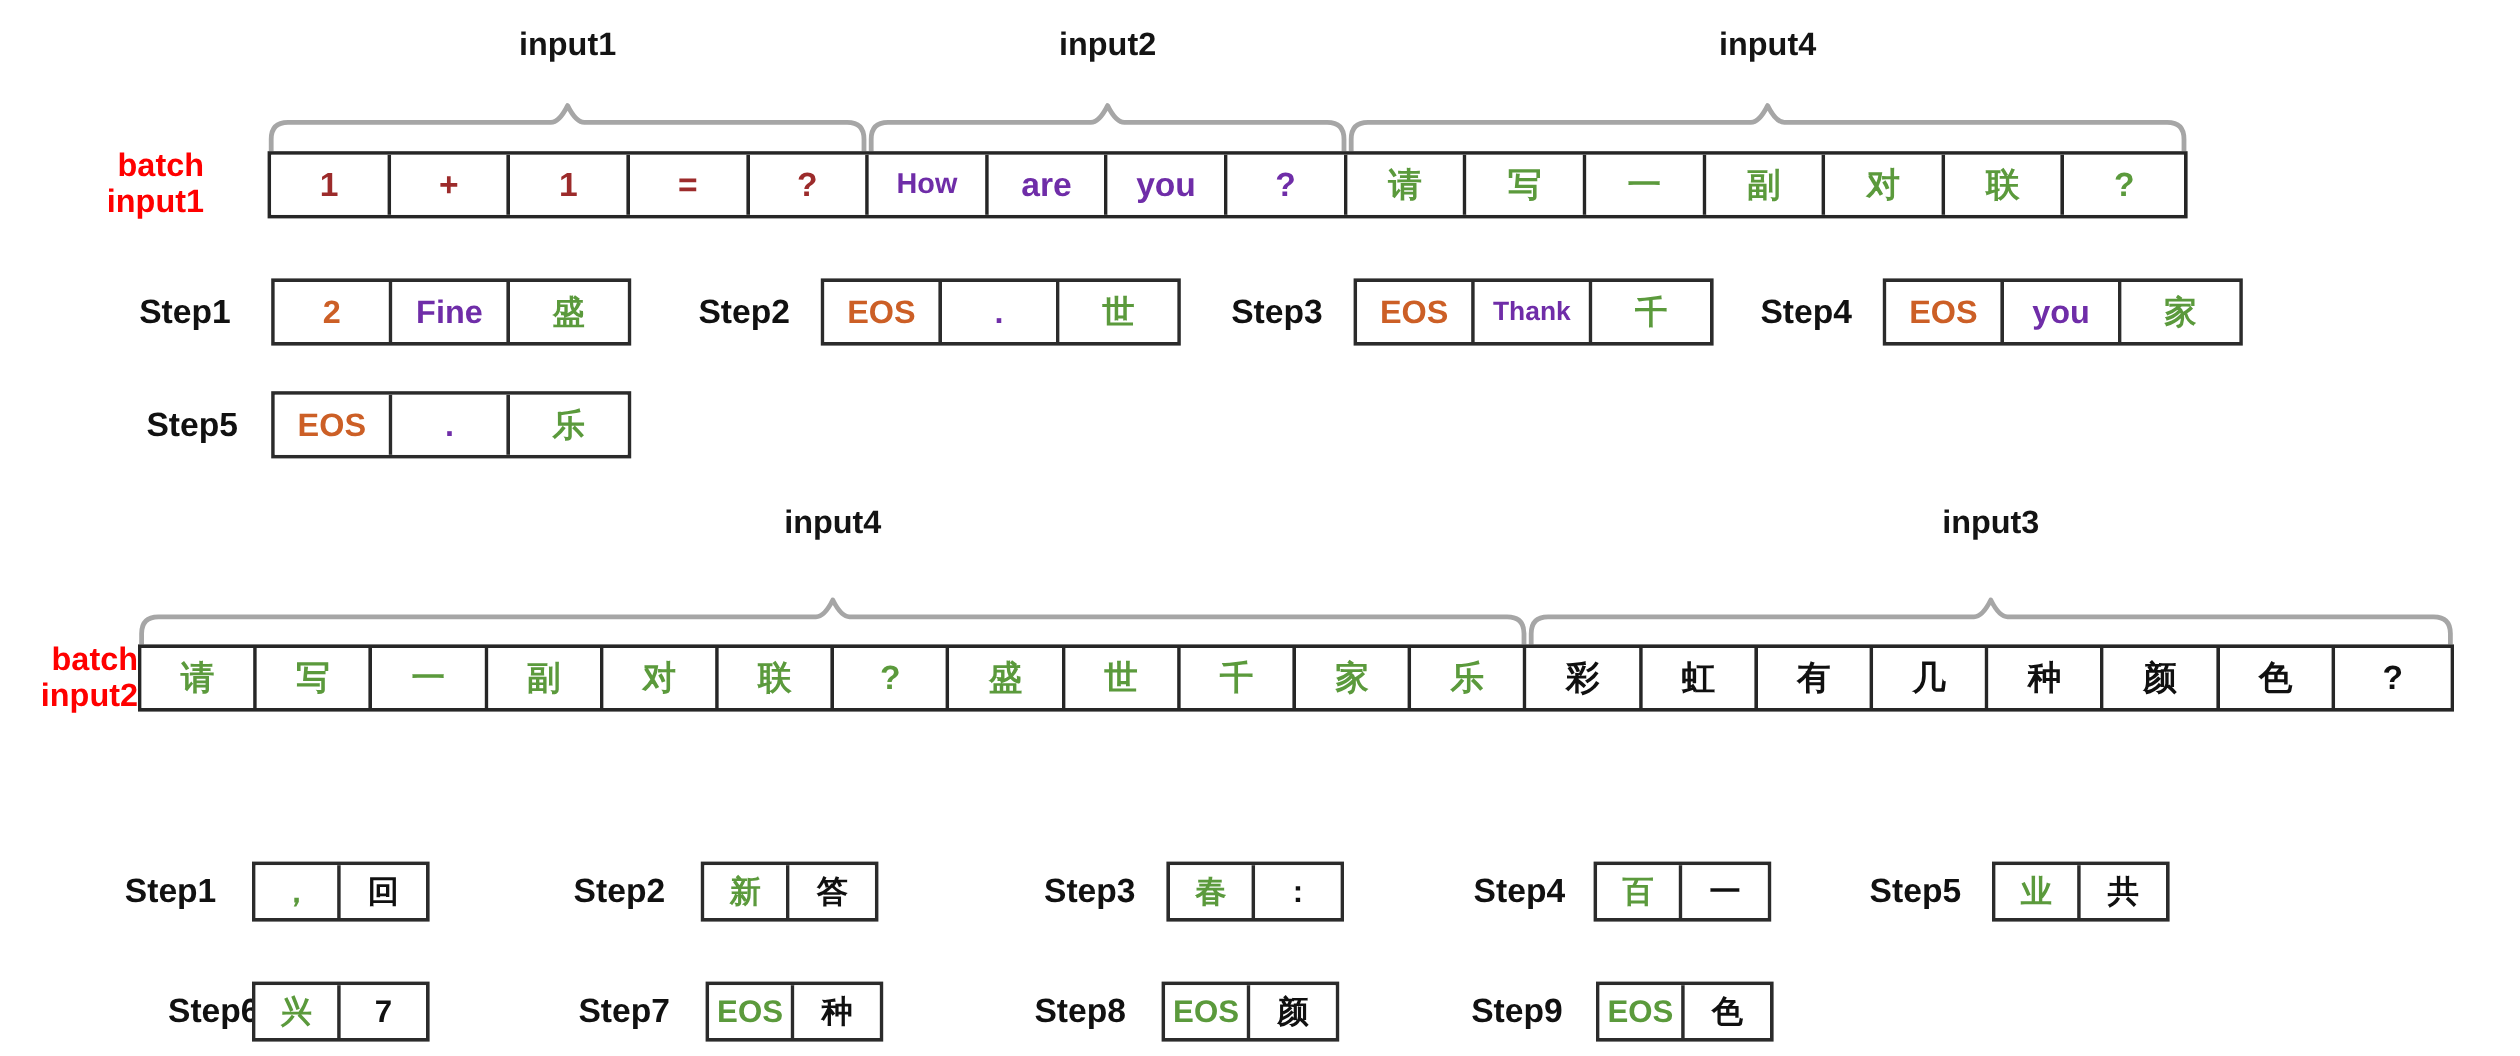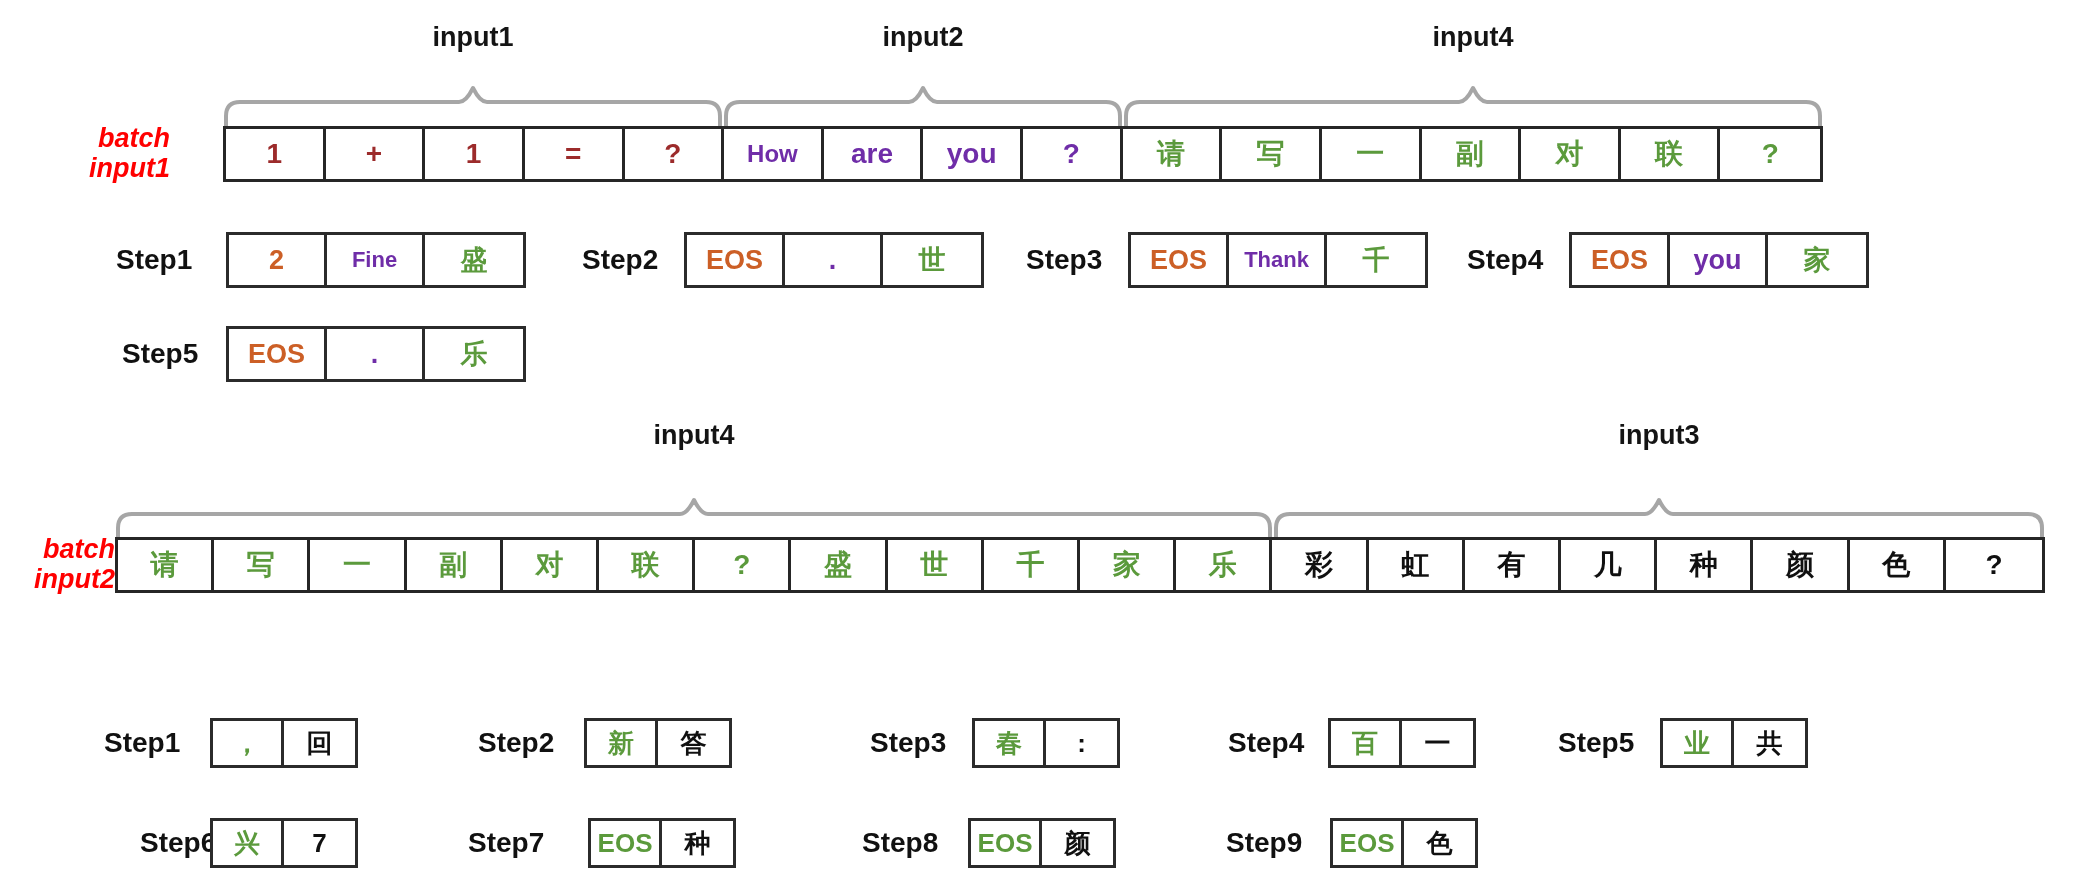--- a/index.html
+++ b/index.html
@@ -22,21 +22,20 @@
 
   
   .batch-label {
     position: absolute;
     color: #ff0000;
     font-weight: bold;
     font-size: 27px;
     line-height: 1.12;
     text-align: right;
     white-space: pre-line;
-    font-style: italic;
   }
 
   
   .strip {
     position: absolute;
     display: flex;
     border: 3px solid #262626;
     box-sizing: border-box;
     background: #fff;
   }
@@ -134,21 +133,21 @@
       <div class="cell c-green" style="width: 100px; font-size: 28px;">副</div>
       <div class="cell c-green" style="width: 100px; font-size: 28px;">对</div>
       <div class="cell c-green" style="width: 100px; font-size: 28px;">联</div>
       <div class="cell c-green" style="width: 100px; font-size: 28px;">?</div>
     </div>
 
   <div id="b1-steps">
       <div class="step-label" style="left: 116px; top: 244px;">Step1</div>
       <div class="step-strip" style="left: 226px; top: 232px; height: 56px; width: 300px;">
         <div class="cell c-orange" style="width: 100px; font-size: 27px;">2</div>
-        <div class="cell c-purple" style="width: 100px; font-size: 22px;">Fine</div>
+        <div class="cell c-purple" style="width: 100px; font-size: 27px;">Fine</div>
         <div class="cell c-green" style="width: 100px; font-size: 27px;">盛</div>
       </div>
       <div class="step-label" style="left: 582px; top: 244px;">Step2</div>
       <div class="step-strip" style="left: 684px; top: 232px; height: 56px; width: 300px;">
         <div class="cell c-orange" style="width: 100px; font-size: 27px;">EOS</div>
         <div class="cell c-purple" style="width: 100px; font-size: 27px;">.</div>
         <div class="cell c-green" style="width: 100px; font-size: 27px;">世</div>
       </div>
       <div class="step-label" style="left: 1026px; top: 244px;">Step3</div>
       <div class="step-strip" style="left: 1128px; top: 232px; height: 56px; width: 300px;">
@@ -230,21 +229,21 @@
       <div class="step-label" style="left: 1558px; top: 727px;">Step5</div>
       <div class="step-strip" style="left: 1660px; top: 718px; height: 50px; width: 148px;">
         <div class="cell c-green" style="width: 74px; font-size: 26px;">业</div>
         <div class="cell c-black" style="width: 74px; font-size: 26px;">共</div>
       </div>
       <div class="step-label" style="left: 104px; top: 827px; margin-left: 36px;">Step6</div>
       <div class="step-strip" style="left: 210px; top: 818px; height: 50px; width: 148px;">
         <div class="cell c-green" style="width: 74px; font-size: 26px;">兴</div>
         <div class="cell c-black" style="width: 74px; font-size: 26px;">7</div>
       </div>
-      <div class="step-label" style="left: 468px; top: 827px;">Step7</div>
+      <div class="step-label" style="left: 482px; top: 827px;">Step7</div>
       <div class="step-strip" style="left: 588px; top: 818px; height: 50px; width: 148px;">
         <div class="cell c-green" style="width: 74px; font-size: 26px;">EOS</div>
         <div class="cell c-black" style="width: 74px; font-size: 26px;">种</div>
       </div>
       <div class="step-label" style="left: 862px; top: 827px;">Step8</div>
       <div class="step-strip" style="left: 968px; top: 818px; height: 50px; width: 148px;">
         <div class="cell c-green" style="width: 74px; font-size: 26px;">EOS</div>
         <div class="cell c-black" style="width: 74px; font-size: 26px;">颜</div>
       </div>
       <div class="step-label" style="left: 1226px; top: 827px;">Step9</div>

